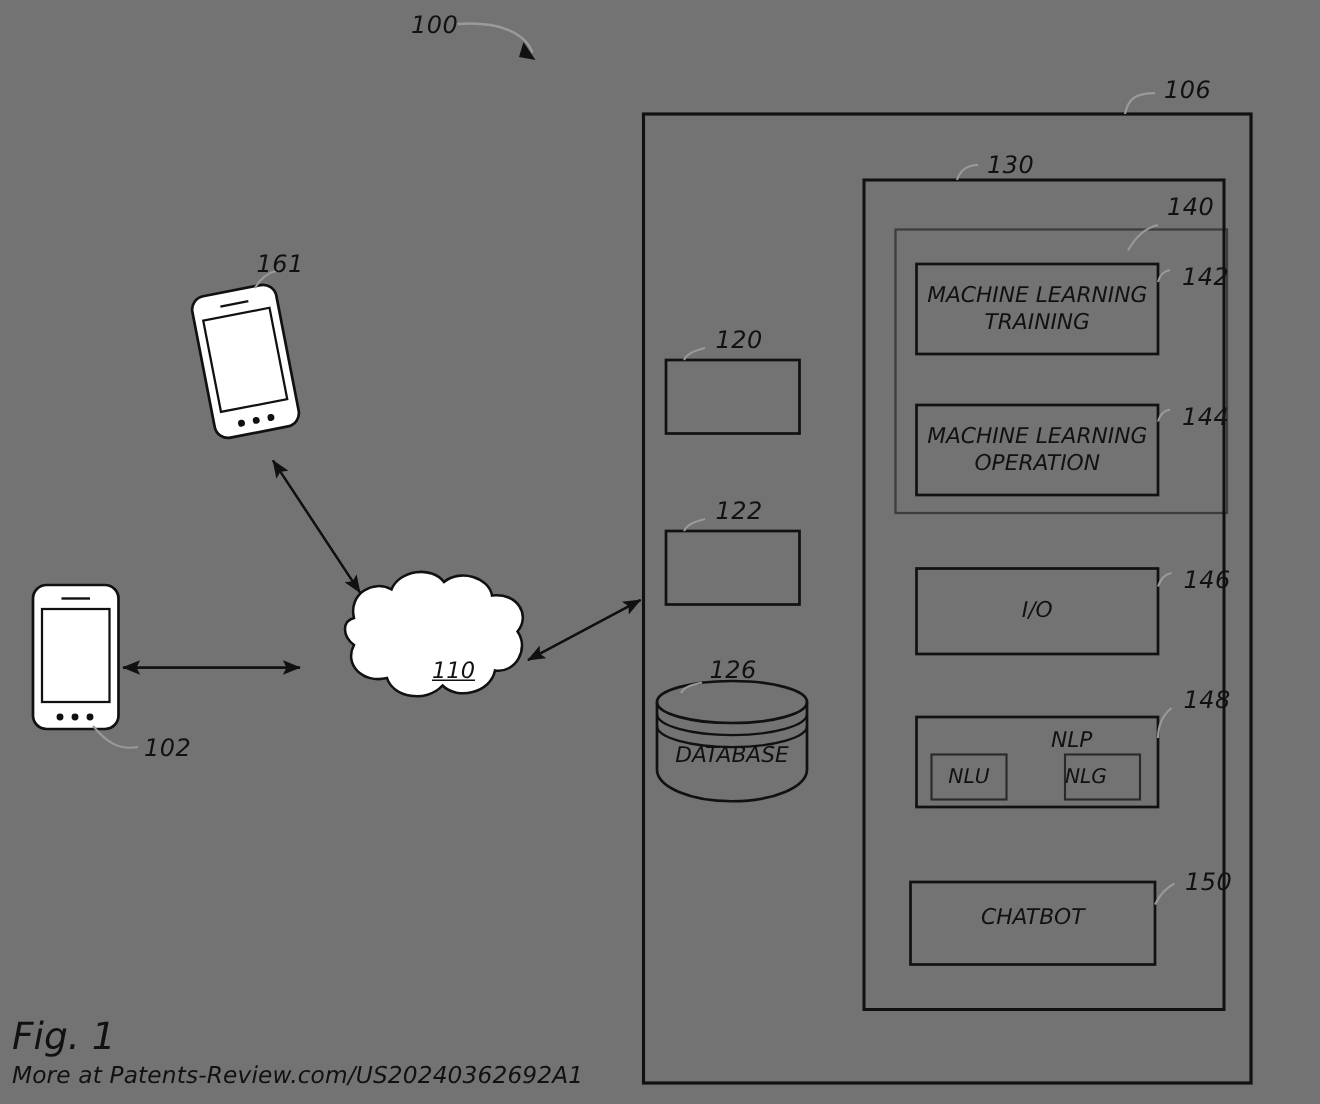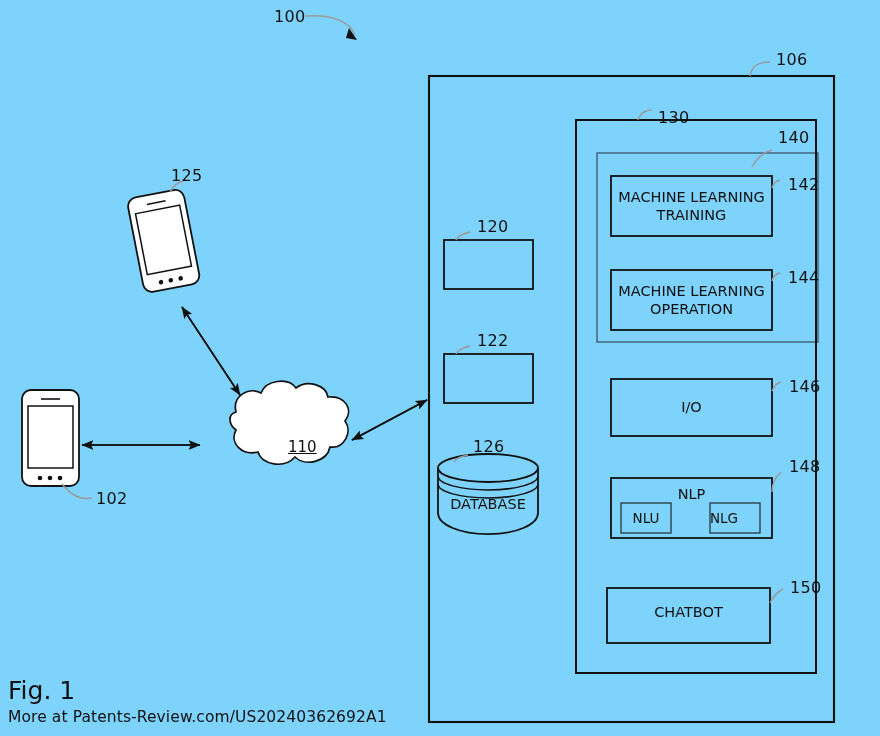--- a/index.html
+++ b/index.html
@@ -1,18 +1,18 @@
 <!DOCTYPE html>
 <html><head>
 <meta charset="utf-8">
 <style>
   html,body{margin:0;padding:0;background:#fff;}
   body{width:880px;height:736px;position:relative;overflow:hidden;
        font-family:"DejaVu Sans","Liberation Sans",sans-serif;color:#111;}
-  #canvas{position:absolute;inset:0;width:880px;height:736px;background:#7dd3fc;}
+  #canvas{position:absolute;inset:0;width:880px;height:736px;background:#737373;font-style:italic;}
   svg.layer{position:absolute;left:0;top:0;width:880px;height:736px;}
   .refnum{position:absolute;font-size:16px;color:#111;letter-spacing:.3px;white-space:nowrap;}
   .boxlabel{position:absolute;display:flex;align-items:center;justify-content:center;
             text-align:center;font-size:14.5px;color:#111;line-height:1.25;white-space:pre-line;}
   .figcap{position:absolute;left:8px;top:676px;font-size:25px;color:#111;}
   .footer{position:absolute;left:8px;top:708px;font-size:15.5px;color:#111;letter-spacing:.1px;}
   .cloudlabel{position:absolute;font-size:15px;color:#111;text-decoration:underline;}
 </style>
 </head>
 <body>
@@ -102,40 +102,40 @@
       <line x1="41" y1="399" x2="60" y2="399" stroke-width="1.6"></line>
       <circle cx="40" cy="478" r="2.3" fill="#111" stroke="none"></circle>
       <circle cx="50" cy="478" r="2.3" fill="#111" stroke="none"></circle>
       <circle cx="60" cy="478" r="2.3" fill="#111" stroke="none"></circle>
       <path d="M62,484 C72,496 80,500 92,498" stroke="#9a9a9a" stroke-width="1.4"></path>
     </g>
   </svg>
 
   <div class="refnum" style="left:274px;top:7px;">100</div>
   <div class="refnum" style="left:776px;top:50px;">106</div>
-  <div class="refnum" style="left:658px;top:108px;">130</div>
+  <div class="refnum" style="left:658px;top:100px;">130</div>
   <div class="refnum" style="left:778px;top:128px;">140</div>
   <div class="refnum" style="left:788px;top:175px;">142</div>
   <div class="refnum" style="left:788px;top:268px;">144</div>
   <div class="refnum" style="left:789px;top:377px;">146</div>
   <div class="refnum" style="left:789px;top:457px;">148</div>
   <div class="refnum" style="left:790px;top:578px;">150</div>
   <div class="refnum" style="left:477px;top:217px;">120</div>
   <div class="refnum" style="left:477px;top:331px;">122</div>
   <div class="refnum" style="left:473px;top:437px;">126</div>
-  <div class="refnum" style="left:171px;top:166px;">125</div>
+  <div class="refnum" style="left:171px;top:166px;">161</div>
   <div class="refnum" style="left:96px;top:489px;">102</div>
   <div class="cloudlabel" style="left:264px;top:438px;margin-left:24px;">110</div>
 
   <div class="boxlabel" style="left:611px;top:176px;width:161px;height:60px;">MACHINE LEARNING
 TRAINING</div>
   <div class="boxlabel" style="left:611px;top:270px;width:161px;height:60px;">MACHINE LEARNING
 OPERATION</div>
   <div class="boxlabel" style="left:611px;top:379px;width:161px;height:57px;text-align:center;">I/O</div>
-  <div class="boxlabel" style="left:611px;top:481px;width:161px;height:26px;">NLP</div>
+  <div class="boxlabel" style="left:611px;top:481px;width:161px;height:26px;padding-left:23px;">NLP</div>
   <div class="boxlabel" style="left:621px;top:503px;width:50px;height:30px;font-size:13.5px;">NLU</div>
   <div class="boxlabel" style="left:710px;top:503px;width:28px;height:30px;font-size:13.5px;">NLG</div>
   <div class="boxlabel" style="left:607px;top:588px;width:163px;height:48px;">CHATBOT</div>
 
   <div class="boxlabel" style="left:438px;top:492px;width:100px;height:24px;">DATABASE</div>
 
   <div class="figcap">Fig. 1</div>
   <div class="footer">More at Patents-Review.com/US20240362692A1</div>
 </div>
 

